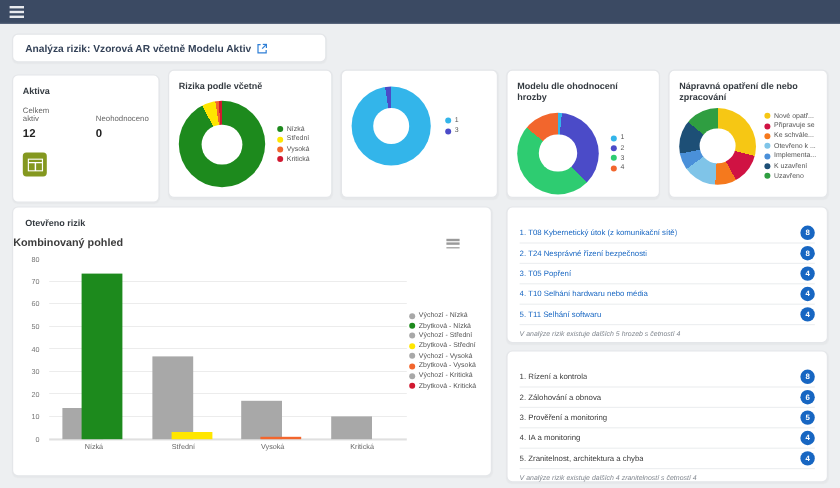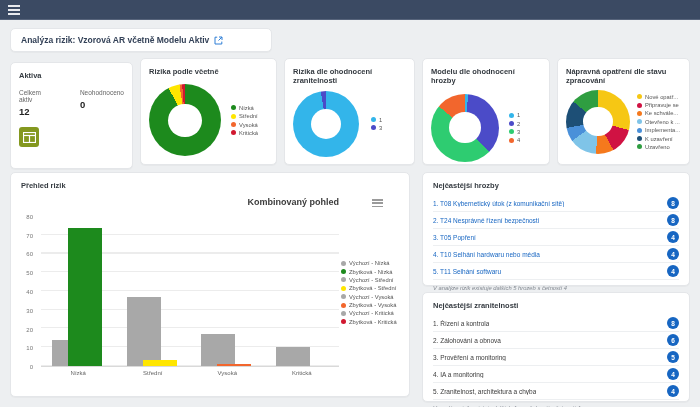--- a/index.html
+++ b/index.html
@@ -13,21 +13,21 @@
   .card { position:absolute; background:#fff; border:1px solid #e4e6e9; border-radius:5px; box-shadow:0 1px 1px rgba(0,0,0,0.03); }
 
   .title-card { left:10px; top:28px; width:262px; height:24px; display:flex; align-items:center; padding:0 10px; }
   .page-title { font-size:8.5px; font-weight:bold; color:#344258; white-space:nowrap; }
   .ext-link { margin-left:5px; display:inline-flex; }
 
   .card-title { font-size:7.5px; font-weight:bold; color:#343a40; line-height:1.25; }
 
   
   .c-aktiva { left:10px; top:62px; width:123px; height:107px; padding:8px; }
-  .aktiva-cols { display:flex; gap:26px; margin-top:9px; }
+  .aktiva-cols { display:flex; gap:26px; margin-top:9px;align-items:flex-end; }
   .stat-label { font-size:6.5px; color:#666; }
   .stat-value { font-size:9.5px; font-weight:bold; color:#222; margin-top:3px; }
   .aktiva-icon { margin-top:10px; width:20px; height:20px; border-radius:3px; display:flex; align-items:center; justify-content:center; cursor:pointer; }
 
   .c-donut { padding:8px; }
   .c-urovne { left:140px; top:58px; width:137px; height:107px; }
   .c-zran   { left:284px; top:58px; width:131px; height:107px; }
   .c-hroz   { left:422px; top:58px; width:128px; height:107px; }
   .c-napr   { left:557px; top:58px; width:133px; height:107px; }
 
@@ -35,21 +35,21 @@
   .donut::after { content:""; position:absolute; inset:27%; background:#fff; border-radius:50%; }
   .donut-wrap { display:flex; align-items:center; }
 
   .legend { display:flex; flex-direction:column; }
   .legend-row { display:flex; align-items:center; margin:1.2px 0; }
   .dot { width:5px; height:5px; border-radius:50%; margin-right:3px; flex:0 0 auto; }
   .legend-label { font-size:5.8px; color:#555; white-space:nowrap; }
 
   
   .c-overview { left:10px; top:172px; width:400px; height:225px; padding:8px 10px; }
-  .chart-title { position:absolute; left:0; right:70px; top:24px; text-align:right; font-size:9px; font-weight:bold; color:#3c3c3c; }
+  .chart-title { position:absolute; left:0; right:70px; top:24px; text-align:left; font-size:9px; font-weight:bold; color:#3c3c3c; }
   .chart-menu { position:absolute; right:26px; top:26px; width:11px; height:9px; cursor:pointer; }
   .chart-menu i { display:block; width:11px; height:1.5px; background:#9a9a9a; margin-bottom:1.8px; }
   .plot-area { position:absolute; left:30px; top:44px; width:298px; height:150px;
     background:repeating-linear-gradient(to top,#ececec 0,#ececec 1px,transparent 1px,transparent 18.75px);
     border-bottom:1px solid #d9d9d9; display:flex; }
   .yaxis { position:absolute; left:4px; top:44px; width:22px; height:150px; }
   .yaxis span { position:absolute; right:4px; font-size:6px; color:#777; }
   .bar-group { flex:1; position:relative; height:100%; }
   .bar { position:absolute; bottom:0; }
   .bar-back { left:calc(50% - 26px); width:34px; z-index:1; }
@@ -134,21 +134,20 @@
           </div>
         <div class="legend-row">
             <span class="dot" style="background-color: rgb(209, 24, 48);"></span>
             <span class="legend-label">Kritická</span>
           </div>
       </div>
     </div>
   </div>
 
   <div class="card c-donut c-zran">
-    <div class="card-title" style="max-width:110px;">Rizika dle ohodnocení zranitelnosti</div>
     <div class="donut-wrap" style="margin-top:5px;">
       <div class="donut" style="width: 66px; height: 66px; background: conic-gradient(rgb(51, 181, 234) 0%, rgb(51, 181, 234) 97.5%, rgb(75, 75, 200) 97.5%, rgb(75, 75, 200) 100%);"></div>
       <div class="legend" style="margin-left:12px;">
         <div class="legend-row">
             <span class="dot" style="background-color: rgb(51, 181, 234);"></span>
             <span class="legend-label">1</span>
           </div>
         <div class="legend-row">
             <span class="dot" style="background-color: rgb(75, 75, 200);"></span>
             <span class="legend-label">3</span>
@@ -176,21 +175,21 @@
           </div>
         <div class="legend-row">
             <span class="dot" style="background-color: rgb(242, 102, 45);"></span>
             <span class="legend-label">4</span>
           </div>
       </div>
     </div>
   </div>
 
   <div class="card c-donut c-napr">
-    <div class="card-title" style="max-width:120px;">Nápravná opatření dle stavu zpracování</div>
+    <div class="card-title" style="max-width:120px;">Nápravná opatření dle nebo zpracování</div>
     <div class="donut-wrap" style="margin-top:4px;">
       <div class="donut" style="width: 64px; height: 64px; background: conic-gradient(rgb(246, 199, 20) 0%, rgb(246, 199, 20) 29%, rgb(208, 18, 67) 29%, rgb(208, 18, 67) 42%, rgb(245, 121, 29) 42%, rgb(245, 121, 29) 51%, rgb(127, 196, 232) 51%, rgb(127, 196, 232) 65%, rgb(74, 144, 217) 65%, rgb(74, 144, 217) 72%, rgb(29, 79, 118) 72%, rgb(29, 79, 118) 86%, rgb(47, 158, 65) 86%, rgb(47, 158, 65) 100%);"></div>
       <div class="legend" style="margin-left:7px;">
         <div class="legend-row">
             <span class="dot" style="background-color: rgb(246, 199, 20);"></span>
             <span class="legend-label">Nové opatř...</span>
           </div>
         <div class="legend-row">
             <span class="dot" style="background-color: rgb(208, 18, 67);"></span>
             <span class="legend-label">Připravuje se</span>
@@ -213,21 +212,21 @@
           </div>
         <div class="legend-row">
             <span class="dot" style="background-color: rgb(47, 158, 65);"></span>
             <span class="legend-label">Uzavřeno</span>
           </div>
       </div>
     </div>
   </div>
 
   <div class="card c-overview">
-    <div class="card-title">Přehled rizik</div>
+    <div class="card-title">Otevřeno rizik</div>
     <div class="chart-title">Kombinovaný pohled</div>
     <div class="chart-menu">
         <i></i>
         <i></i>
         <i></i>
       </div>
 
     <div class="yaxis">
       <span style="top:-3px">80</span>
       <span style="top:16px">70</span>
@@ -296,21 +295,20 @@
           <span class="legend-label">Výchozí - Kritická</span>
         </div>
       <div class="legend-row">
           <span class="dot" style="background-color: rgb(209, 24, 48);"></span>
           <span class="legend-label">Zbytková - Kritická</span>
         </div>
     </div>
   </div>
 
   <div class="card c-hrozby">
-    <div class="card-title">Nejčastější hrozby</div>
     <div class="list">
       <div class="list-row">
           <span class="link-label">1. T08 Kybernetický útok (z komunikační sítě)</span>
           <span class="badge">8</span>
         </div>
       <div class="list-row">
           <span class="link-label">2. T24 Nesprávné řízení bezpečnosti</span>
           <span class="badge">8</span>
         </div>
       <div class="list-row">
@@ -323,21 +321,20 @@
         </div>
       <div class="list-row">
           <span class="link-label">5. T11 Selhání softwaru</span>
           <span class="badge">4</span>
         </div>
     </div>
     <div class="list-footer">V analýze rizik existuje dalších 5 hrozeb s četností 4</div>
   </div>
 
   <div class="card c-zranit">
-    <div class="card-title">Nejčastější zranitelnosti</div>
     <div class="list">
       <div class="list-row">
           <span class="plain-label">1. Řízení a kontrola</span>
           <span class="badge">8</span>
         </div>
       <div class="list-row">
           <span class="plain-label">2. Zálohování a obnova</span>
           <span class="badge">6</span>
         </div>
       <div class="list-row">

